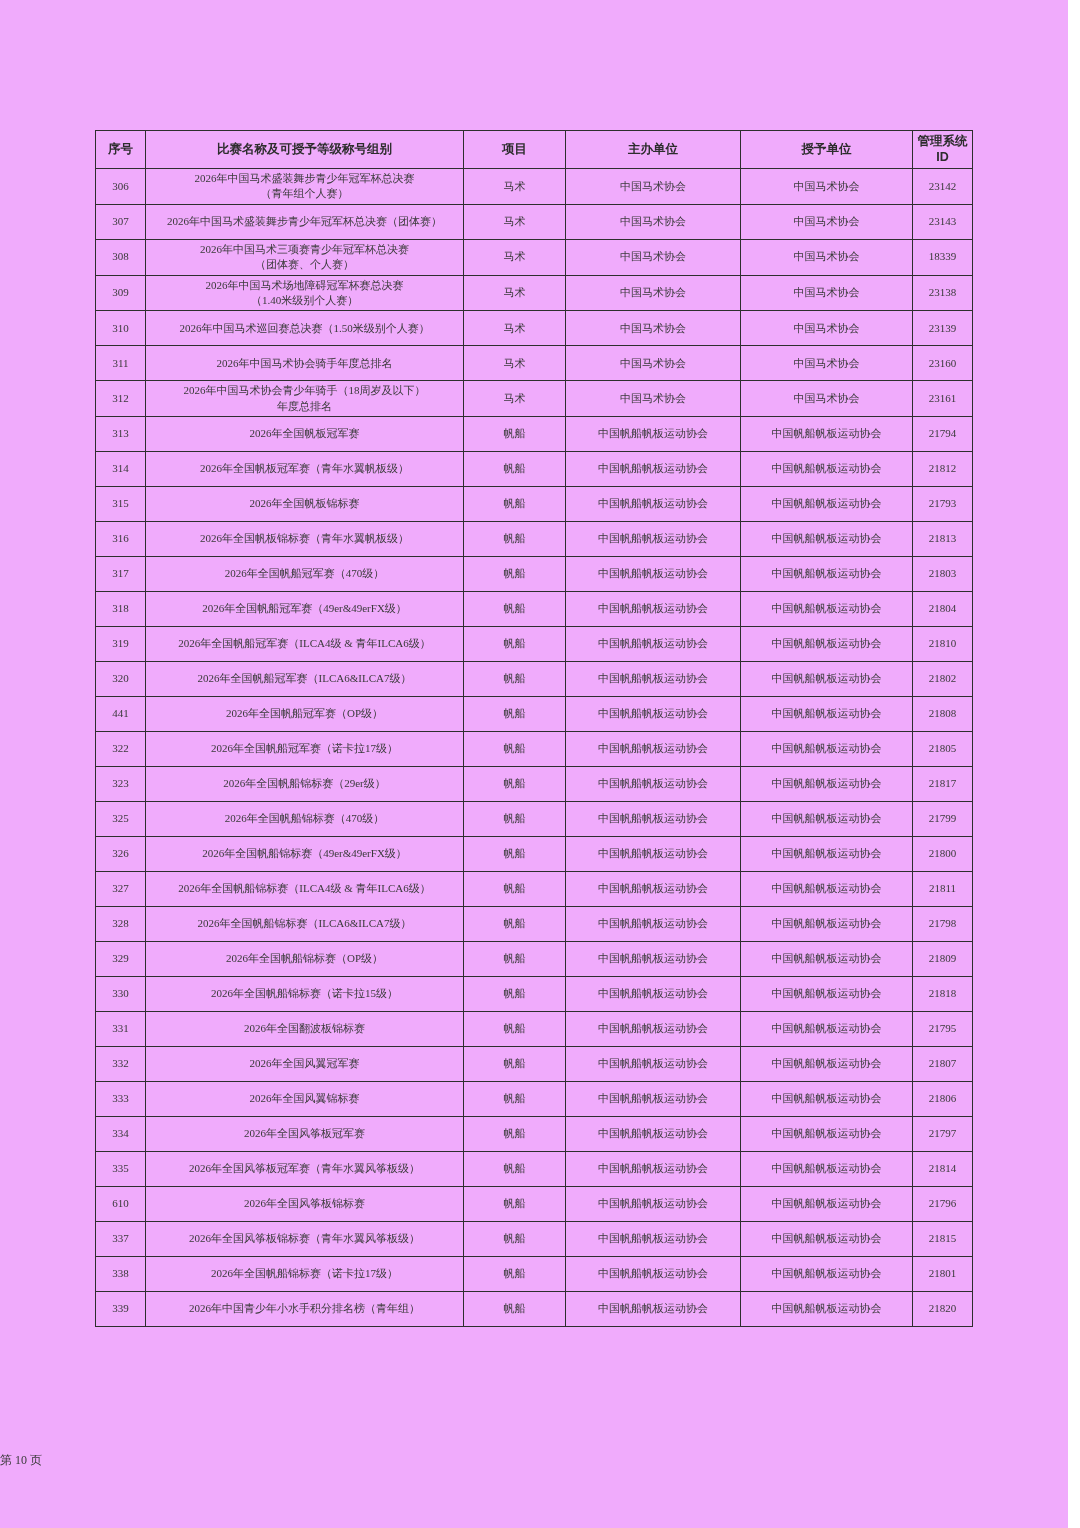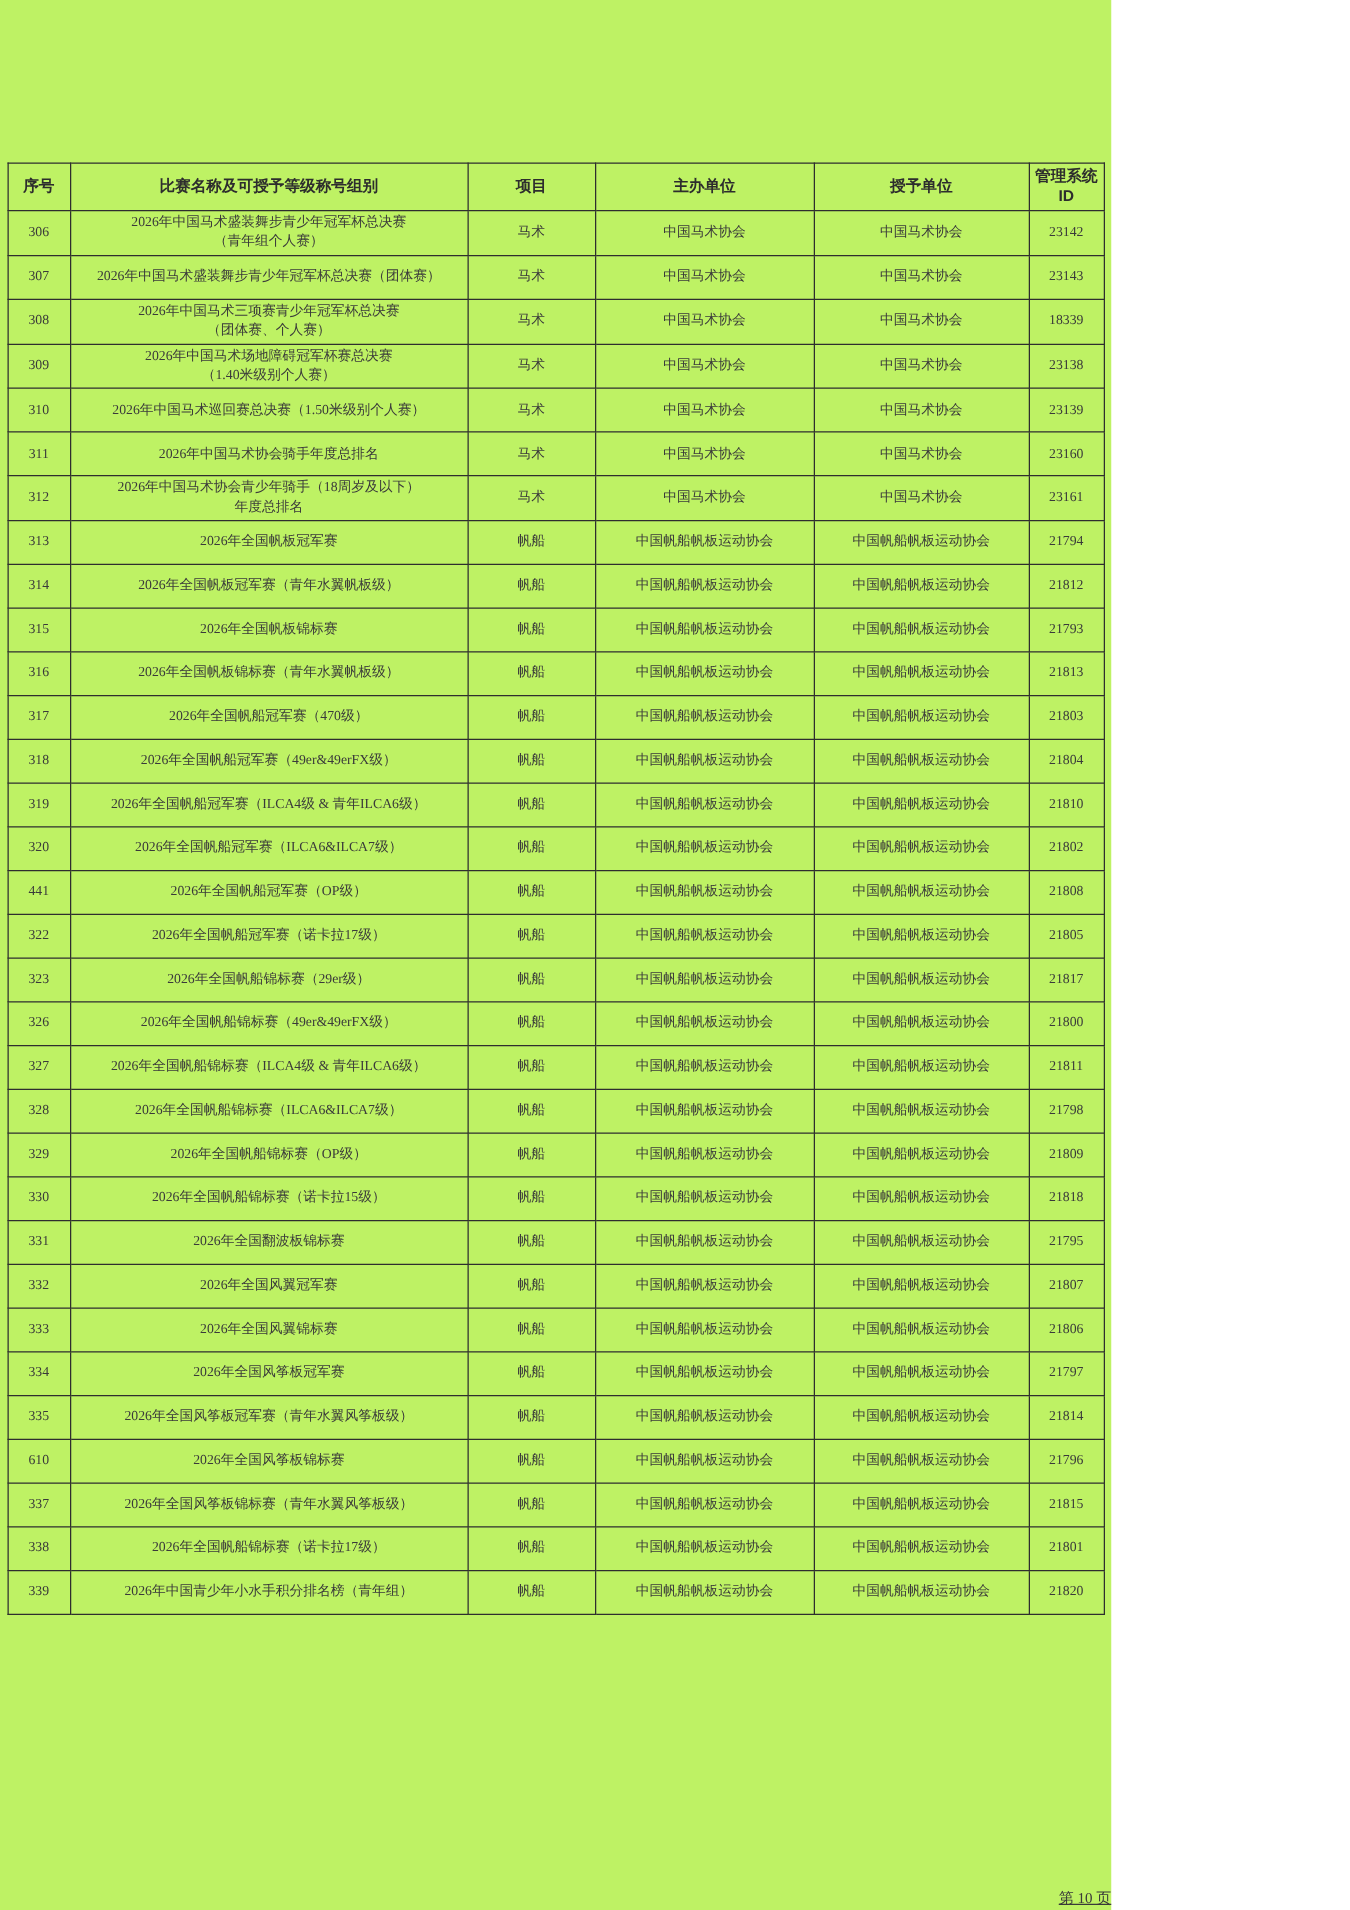--- a/index.html
+++ b/index.html
@@ -9,24 +9,24 @@
   }
   body {
     width: 1080px;
     height: 1528px;
     position: relative;
     overflow: hidden;
     font-family: "Liberation Serif", "DejaVu Serif", serif;
     color: #3a3a3a;
   }
   .page {
-    width: 889px;
+    width: 1068px;
     height: 1528px;
     position: relative;
-    background: #bef264;
+    background: #f0abfc;
   }
   table.comp-table {
     border-collapse: collapse;
     table-layout: fixed;
     width: 877px;
     margin: 0 auto;
     position: relative;
     top: 130px;
   }
   table.comp-table th,
@@ -52,27 +52,26 @@
     height: 35px;
   }
   col.c-no    { width: 50px; }
   col.c-name  { width: 318px; }
   col.c-sport { width: 102px; }
   col.c-host  { width: 175px; }
   col.c-award { width: 172px; }
   col.c-id    { width: 60px; }
   .page-footer {
     position: absolute;
-    top: 1510px;
+    top: 1452px;
     left: 0;
     width: 100%;
-    text-align: right;
+    text-align: left;
     font-size: 12px;
     color: #3a3a3a;
-    text-decoration: underline;
   }
 </style>
 </head>
 <body>
 
 <div class="page">
 
   <table class="comp-table">
     <colgroup>
       <col class="c-no">
@@ -236,20 +235,28 @@
     </tr>
         <tr>
       <td>323</td>
       <td>2026年全国帆船锦标赛（29er级）</td>
       <td>帆船</td>
       <td>中国帆船帆板运动协会</td>
       <td>中国帆船帆板运动协会</td>
       <td>21817</td>
     </tr>
         <tr>
+      <td>325</td>
+      <td>2026年全国帆船锦标赛（470级）</td>
+      <td>帆船</td>
+      <td>中国帆船帆板运动协会</td>
+      <td>中国帆船帆板运动协会</td>
+      <td>21799</td>
+    </tr>
+        <tr>
       <td>326</td>
       <td>2026年全国帆船锦标赛（49er&amp;49erFX级）</td>
       <td>帆船</td>
       <td>中国帆船帆板运动协会</td>
       <td>中国帆船帆板运动协会</td>
       <td>21800</td>
     </tr>
         <tr>
       <td>327</td>
       <td>2026年全国帆船锦标赛（ILCA4级 &amp; 青年ILCA6级）</td>

